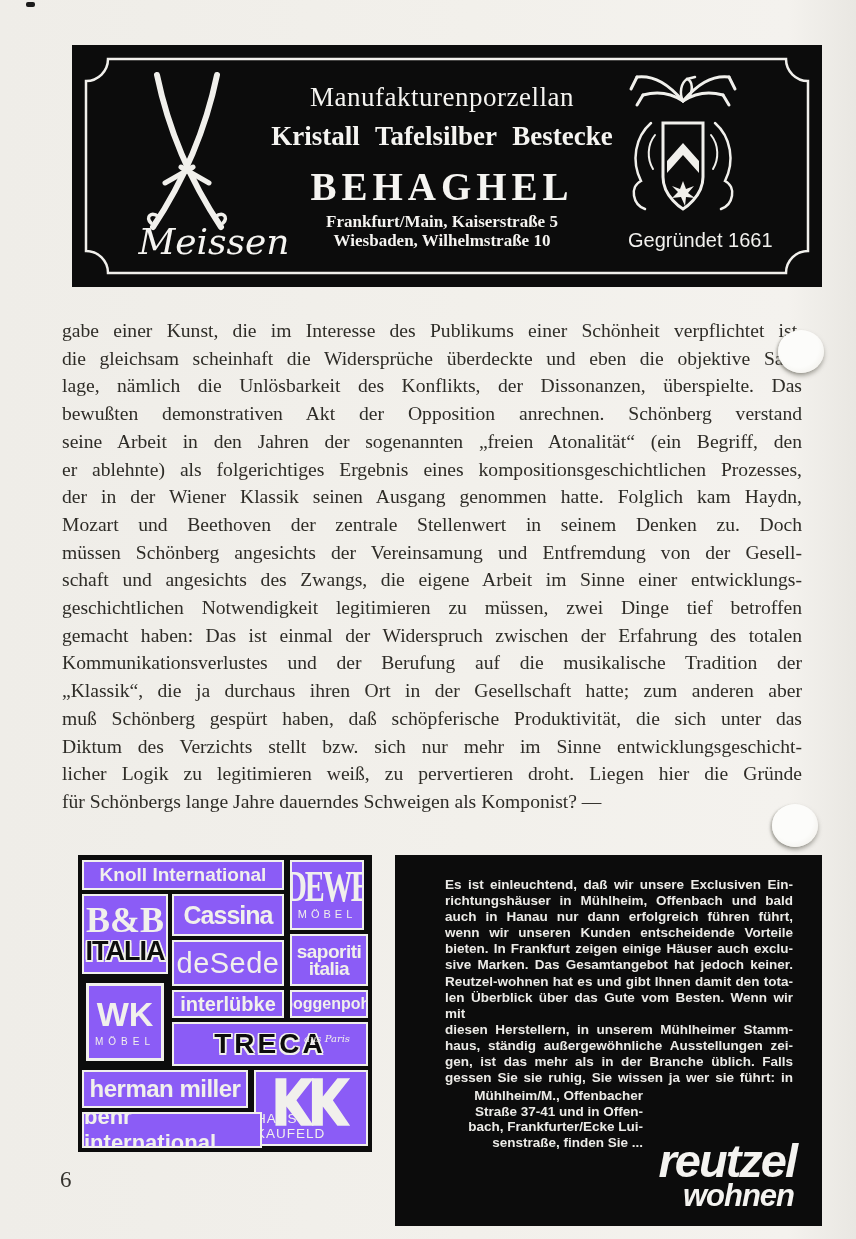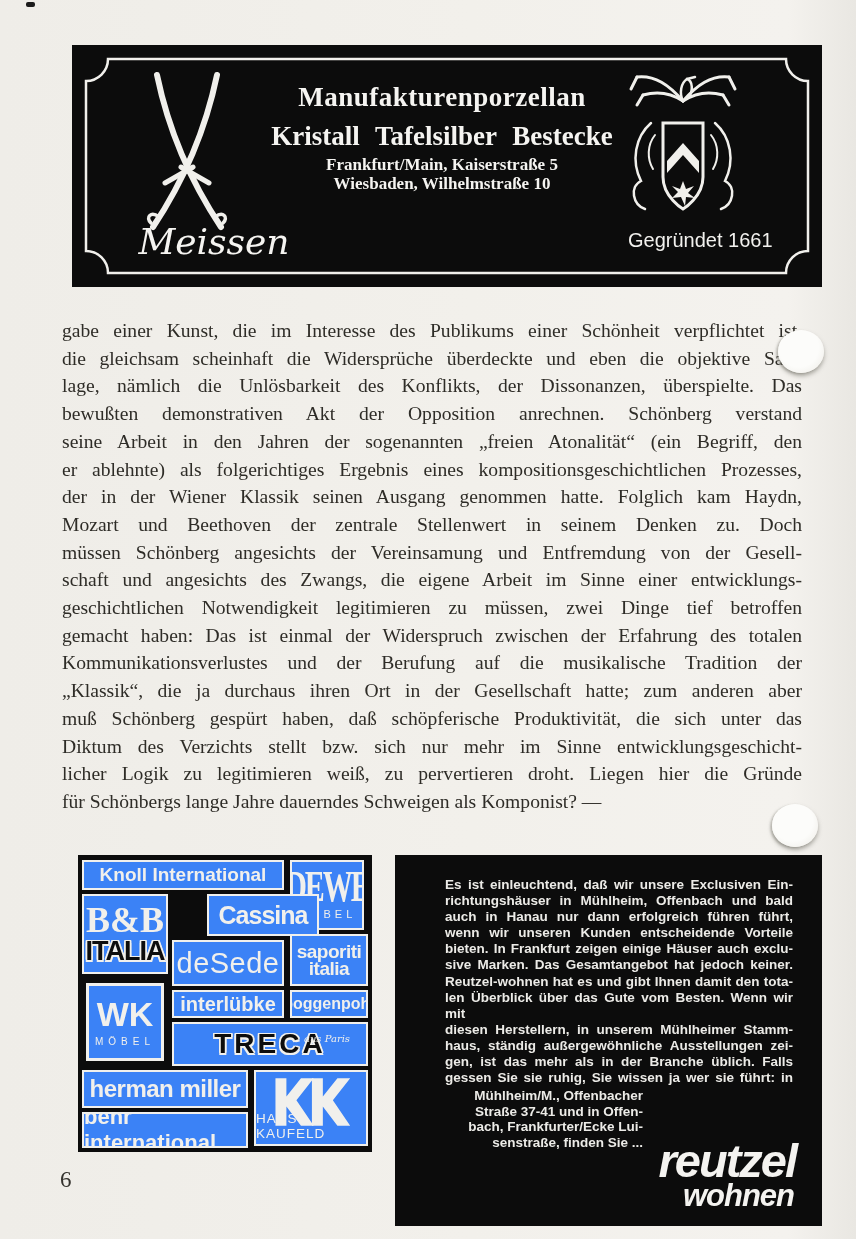--- a/index.html
+++ b/index.html
@@ -13,66 +13,66 @@
   }
   .speck { position:absolute; left:26px; top:2px; width:9px; height:5px; background:#1b1b1b; border-radius:2px; }
 
   
   .top-ad { position:absolute; left:72px; top:45px; width:750px; height:242px; background:#0c0c0c; color:#f5f4f1; }
   .top-ad .frame { position:absolute; inset:0; }
   .swords-icon { position:absolute; left:55px; top:26px; width:120px; height:162px; }
   .meissen-script { position:absolute; left:42px; top:176px; width:200px; text-align:center;
     font-family:"DejaVu Serif", serif; font-style:italic; font-size:36px; color:#f5f4f1; }
   .top-center { position:absolute; left:135px; top:37px; width:470px; text-align:center; }
-  .tc1 { font-size:27px; font-weight:bold; letter-spacing:0.5px; }
+  .tc1 { font-size:27px; font-weight:normal; letter-spacing:0.5px; }
   .tc2 { font-size:27px; font-weight:bold; word-spacing:9px; margin-top:8px; }
   .tc-brand { font-size:39px; font-weight:bold; letter-spacing:5px; margin-top:12px; }
   .tc-addr { font-size:17px; font-weight:bold; line-height:19px; }
   .tc-addr.first { margin-top:3px; }
   .arms-icon { position:absolute; left:545px; top:20px; width:132px; height:162px; }
   .founded { position:absolute; left:556px; top:184px; width:220px;
     font-family:"Liberation Sans", sans-serif; font-size:20px; color:#f2f1ee; }
 
   
   .bodytext { position:absolute; left:62px; top:317px; width:740px;
     font-size:19.6px; line-height:27.7px; color:#2e2c27; }
   .bodytext div { text-align:justify; text-align-last:justify; white-space:normal; }
   .bodytext div:last-child { text-align-last:left; }
 
   
   .b-left { position:absolute; left:78px; top:855px; width:294px; height:297px; background:#0c0c0c; }
-  .cell { position:absolute; background:#3b82f6; border:2px solid #f1f0ec; color:#f1f0ec;
+  .cell { position:absolute; background:#8b5cf6; border:2px solid #f1f0ec; color:#f1f0ec;
     display:flex; flex-direction:column; align-items:center; justify-content:center;
     font-family:"Liberation Sans", sans-serif; overflow:hidden; }
   .outline { color:#0d0d0d;
     text-shadow:-1.5px -1.5px 0 #f1f0ec, 1.5px -1.5px 0 #f1f0ec, -1.5px 1.5px 0 #f1f0ec,
       1.5px 1.5px 0 #f1f0ec, -1.5px 0 0 #f1f0ec, 1.5px 0 0 #f1f0ec, 0 -1.5px 0 #f1f0ec, 0 1.5px 0 #f1f0ec; }
   .c-knoll   { left:4px;  top:5px;   width:202px; height:30px; font-size:19px; font-weight:bold; }
   .c-dewe    { left:212px;top:5px;   width:74px;  height:70px; }
   .dewe-big  { font-family:"Liberation Serif", serif; font-weight:bold; font-size:30px; letter-spacing:-2px; transform:scaleY(1.45); }
   .dewe-sub  { font-size:11px; letter-spacing:4px; margin-top:4px; }
   .c-bb      { left:4px;  top:39px;  width:86px;  height:80px; }
   .bb-top    { font-family:"Liberation Serif", serif; font-weight:bold; font-size:36px; line-height:34px; }
   .bb-bot    { font-weight:bold; font-size:27px; letter-spacing:-1px; line-height:28px; }
-  .c-cassina { left:94px; top:39px;  width:112px; height:42px; font-size:25px; font-weight:bold; letter-spacing:-1px;margin-left:35px; }
+  .c-cassina { left:94px; top:39px;  width:112px; height:42px; font-size:25px; font-weight:bold; letter-spacing:-1px; }
   .c-desede  { left:94px; top:85px;  width:112px; height:46px; font-size:29px; letter-spacing:0.5px; }
   .c-saporiti{ left:212px;top:79px;  width:78px;  height:52px; font-weight:bold; font-size:19px; line-height:17px; letter-spacing:-0.5px; }
   .c-wk      { left:8px;  top:128px; width:78px;  height:78px; border-width:3px; }
   .wk-big    { font-weight:bold; font-size:34px; line-height:32px; }
   .wk-sub    { font-size:10px; letter-spacing:5px; margin-top:6px; }
   .c-inter   { left:94px; top:135px; width:112px; height:28px; font-size:20px; font-weight:bold; }
   .c-pogg    { left:212px;top:135px; width:78px;  height:28px; font-size:16px; font-weight:bold; }
   .c-treca   { left:94px; top:167px; width:196px; height:44px; }
   .treca-main{ font-weight:bold; font-size:28px; letter-spacing:3px; }
   .treca-sub { position:absolute; right:16px; bottom:20px; font-family:"DejaVu Serif", serif; font-style:italic; font-size:10px; color:#f1f0ec; }
   .c-herman  { left:4px;  top:215px; width:166px; height:38px; font-size:24px; font-weight:bold; letter-spacing:-0.5px; }
   .c-hk      { left:176px;top:215px; width:114px; height:76px; justify-content:flex-end; padding-bottom:3px; }
   .hk-icon   { position:absolute; top:6px; left:50%; transform:translateX(-50%); }
   .hk-label  { font-size:13.5px; letter-spacing:1px; font-stretch:condensed; }
-  .c-behr    { left:4px;  top:257px; width:166px; height:36px; font-size:22px; font-weight:bold; }
+  .c-behr    { left:4px;  top:257px; width:180px; height:36px; font-size:22px; font-weight:bold; }
 
   .b-right { position:absolute; left:395px; top:855px; width:427px; height:371px; background:#0c0c0c;
     color:#ecebe7; font-family:"Liberation Sans", sans-serif; }
   .ad-copy { position:absolute; left:50px; top:22px; width:348px; font-size:13.5px; font-weight:bold; line-height:16.1px; }
   .ad-copy div { text-align:justify; text-align-last:justify; }
   .ad-copy-narrow { position:absolute; left:50px; top:233px; width:198px; font-size:13.5px; font-weight:bold; line-height:15.5px; }
   .ad-copy-narrow div { text-align:right; }
   .reutzel { position:absolute; right:26px; bottom:16px; text-align:right; font-style:italic; font-weight:bold; color:#f4f3f0; }
   .r1 { font-size:47px; line-height:40px; letter-spacing:-2px; }
   .r2 { font-size:31px; line-height:29px; letter-spacing:-1px; margin-right:2px; }
@@ -105,20 +105,21 @@
         <path d="M54,96 L82,112" stroke-width="5"></path>
         <path d="M88,146 C96,140 102,146 96,152" stroke-width="3.5"></path>
         <path d="M32,146 C24,140 18,146 24,152" stroke-width="3.5"></path>
       </g>
     </svg>
     <div class="meissen-script">Meissen</div>
 
     <div class="top-center">
       <div class="tc1">Manufakturenporzellan</div>
       <div class="tc2">Kristall Tafelsilber Bestecke</div>
+      <div class="tc-brand">BEHAGHEL</div>
       <div class="tc-addr first">Frankfurt/Main, Kaiserstraße 5</div>
       <div class="tc-addr">Wiesbaden, Wilhelmstraße 10</div>
     </div>
 
     <svg class="arms-icon" viewBox="0 0 132 162">
       <g stroke="#f1f0ec" fill="none" stroke-width="3" stroke-linecap="round">
         <path d="M66,36 C52,20 38,10 20,12"></path>
         <path d="M66,36 C54,28 40,26 26,30"></path>
         <path d="M66,36 C80,20 94,10 112,12"></path>
         <path d="M66,36 C78,28 92,26 106,30"></path>

